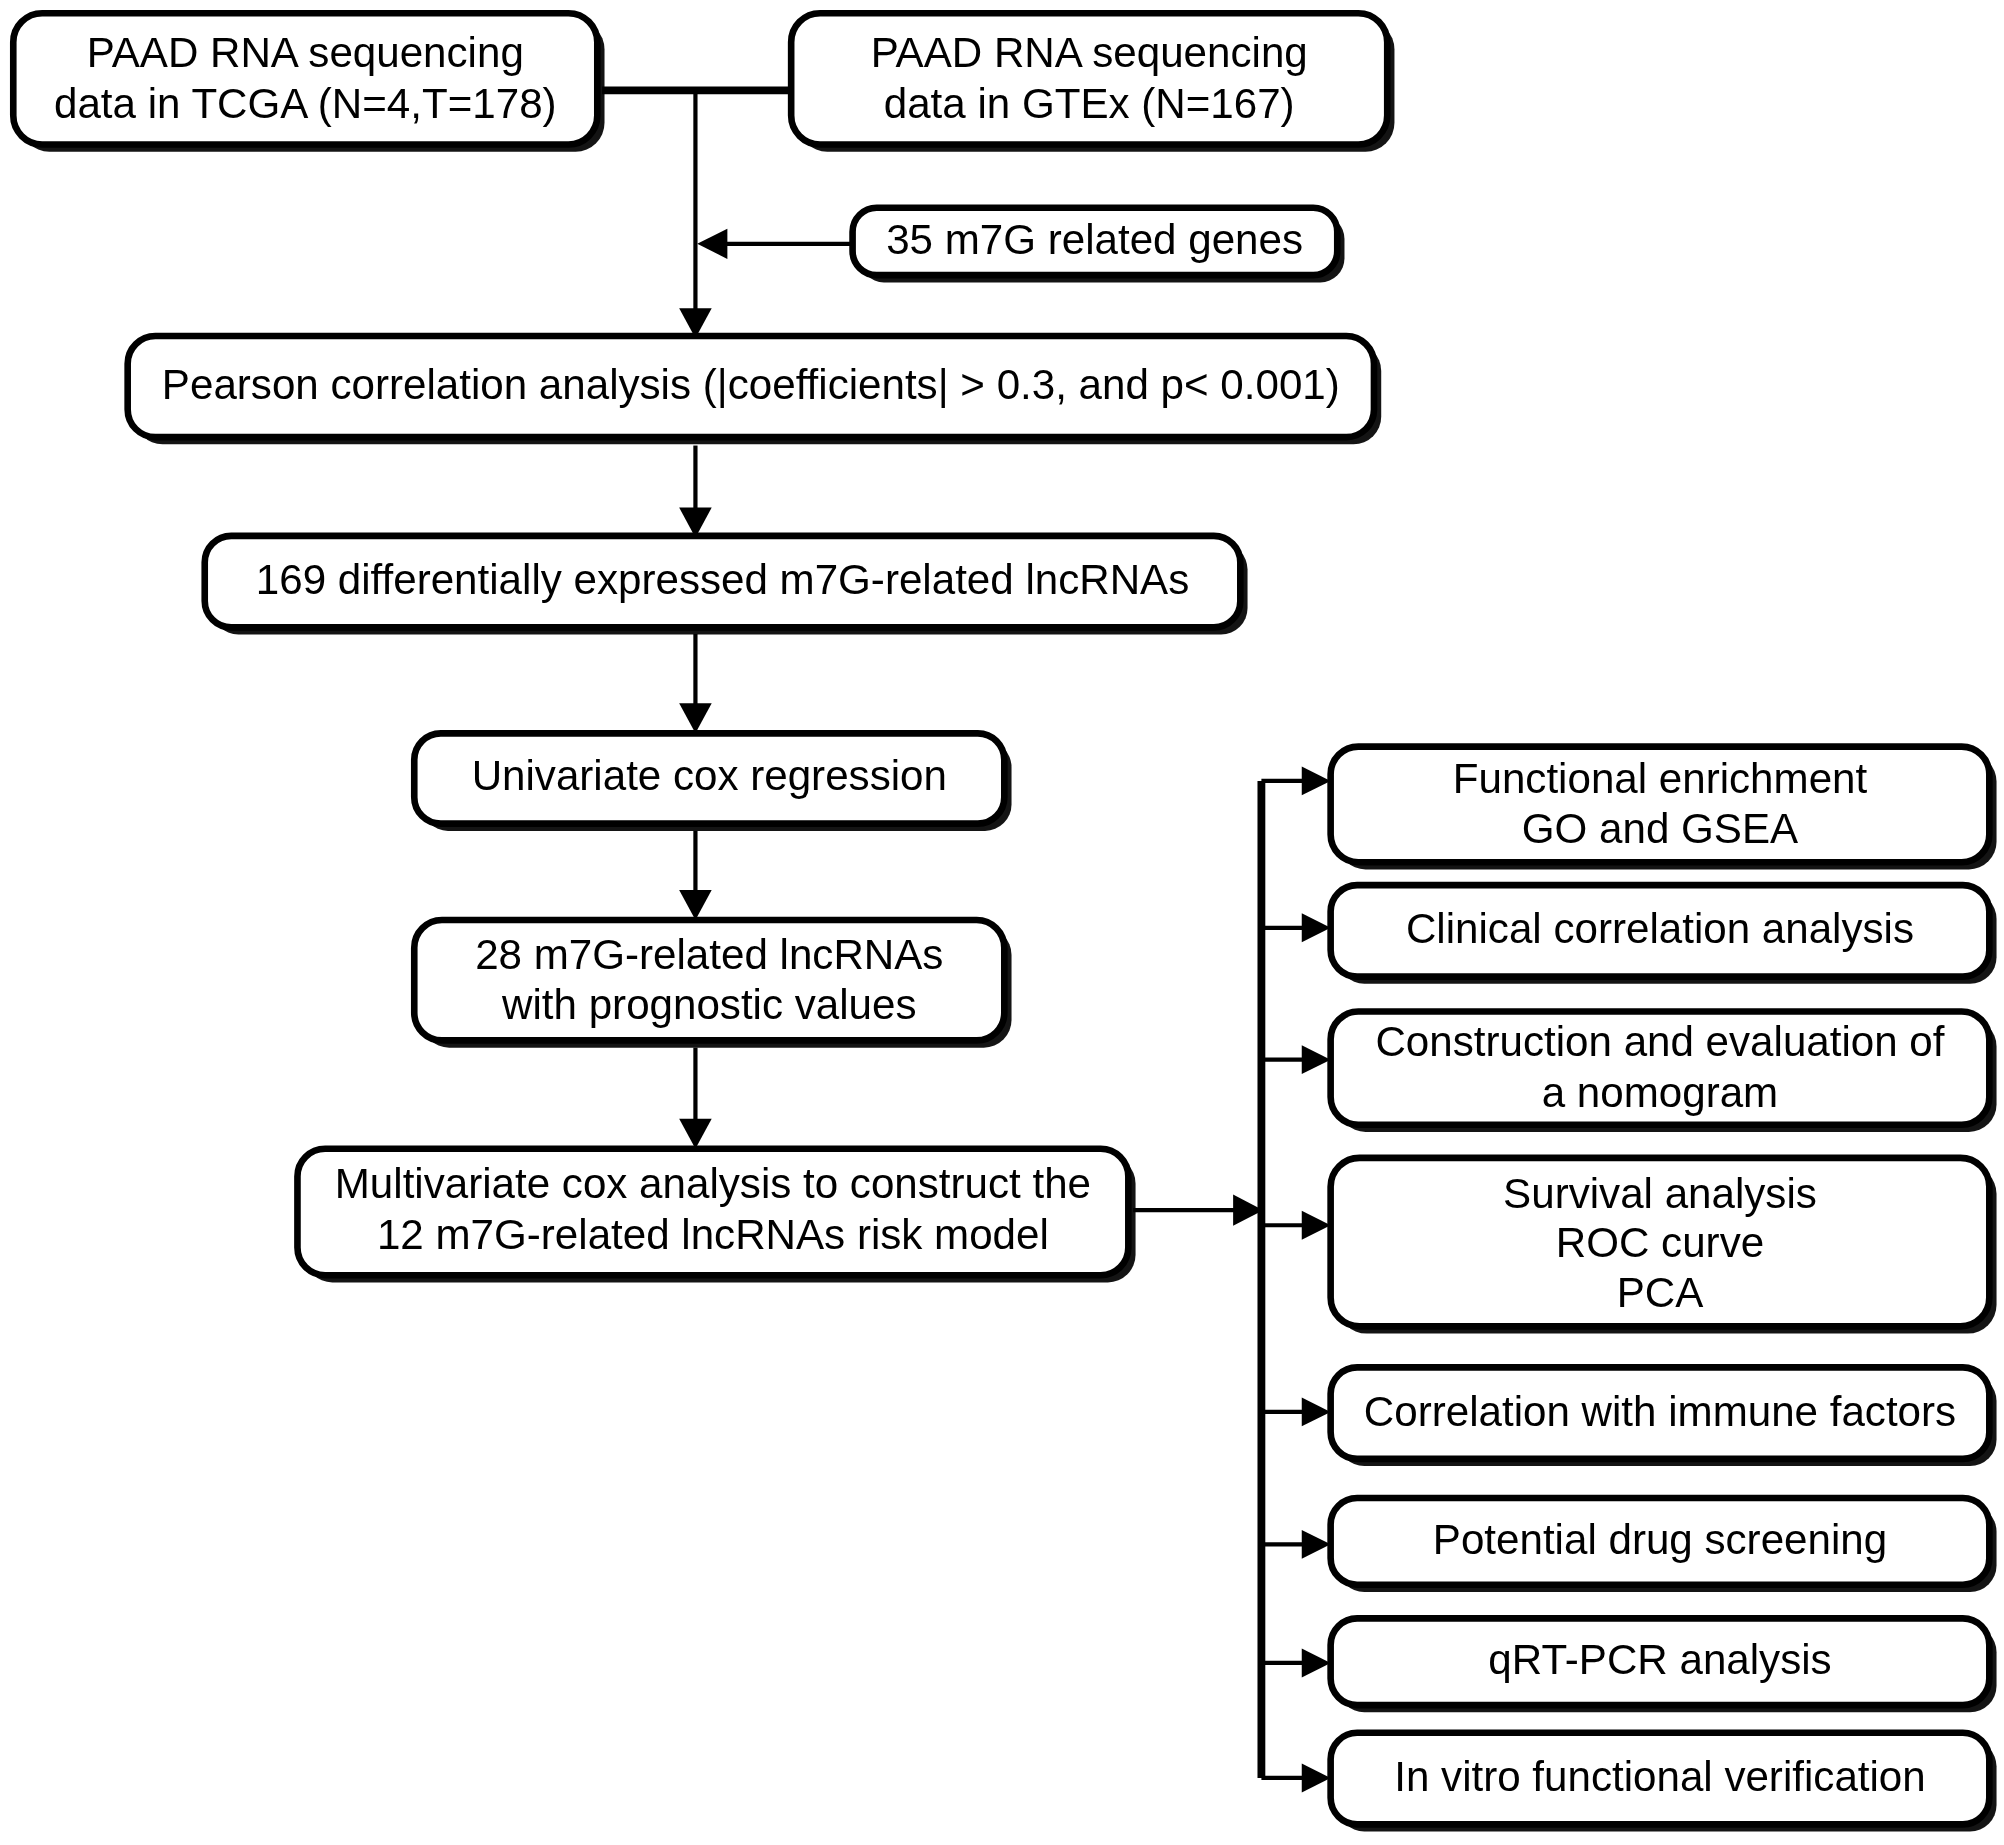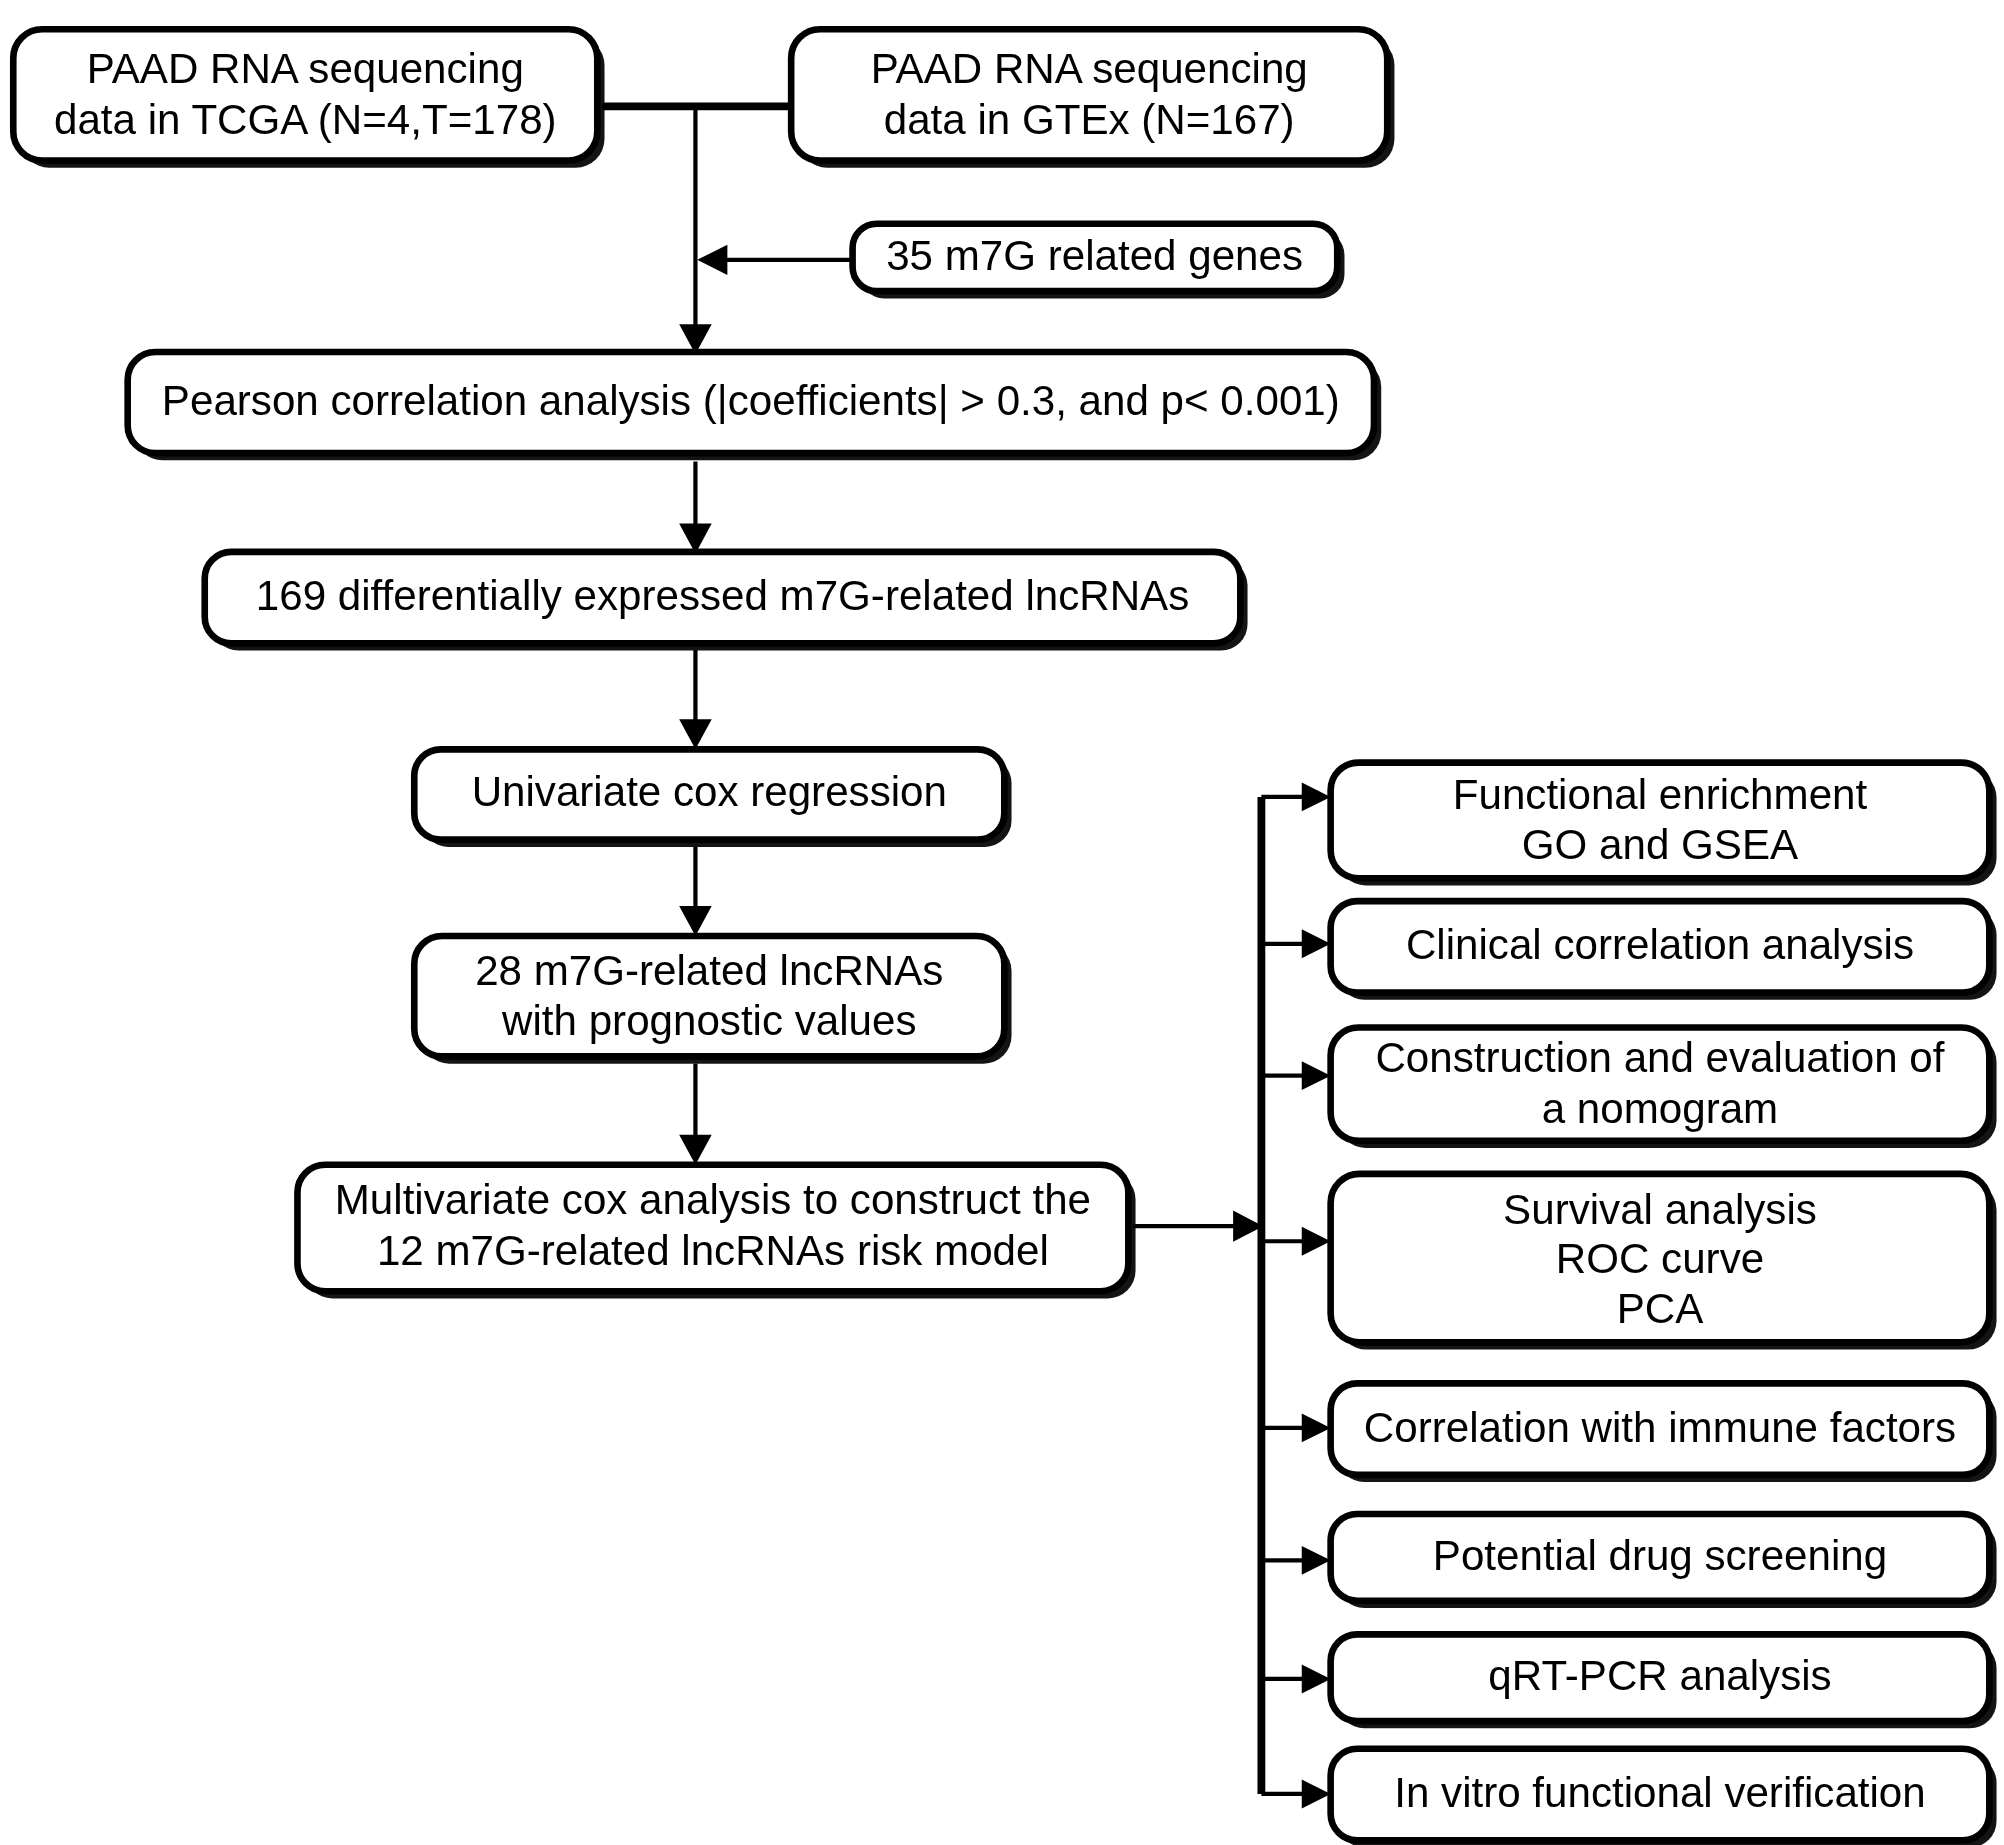--- a/index.html
+++ b/index.html
@@ -11,21 +11,20 @@
     font-family: "Liberation Sans", sans-serif;
     width: 2005px;
     height: 1846px;
     overflow: hidden;
   }
   #flow-root {
     position: relative;
     width: 2005px;
     height: 1734px;
     background: #ffffff;
-    margin-top: 16px;
   }
   svg.flow-svg {
     position: absolute;
     top: 0;
     left: 0;
     width: 2005px;
     height: 1846px;
     display: block;
   }
   .node-box {

